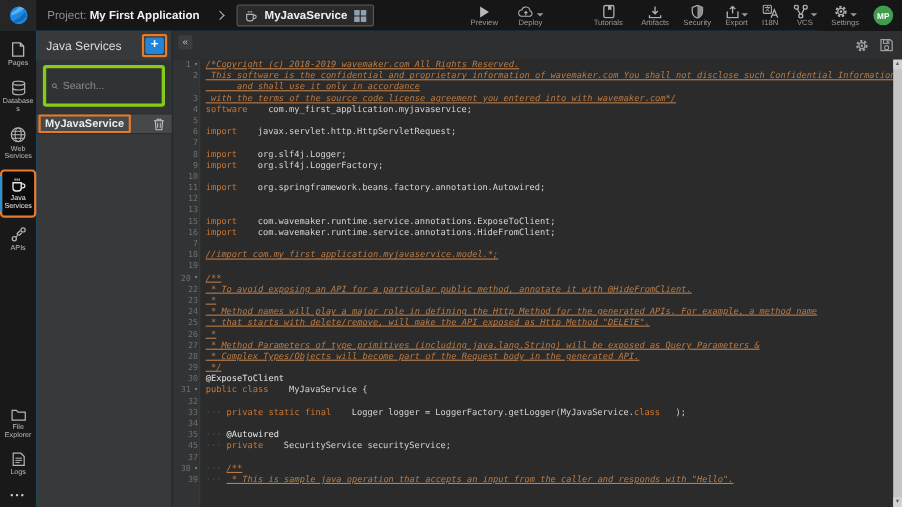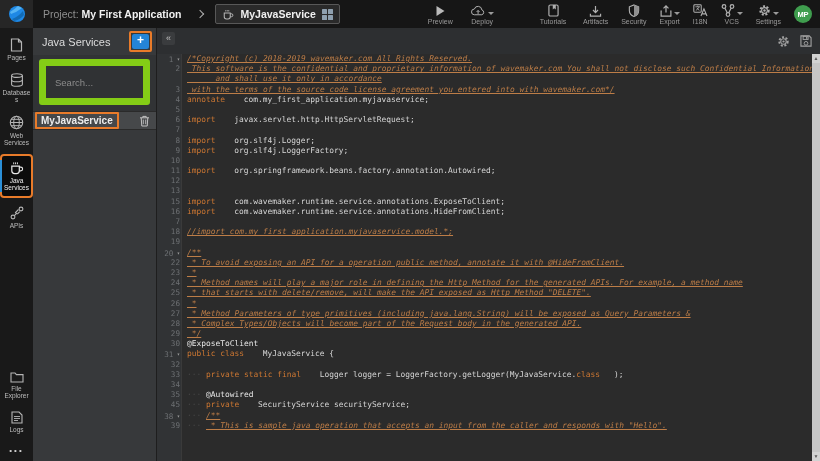--- a/index.html
+++ b/index.html
@@ -49,21 +49,21 @@
 
   
   .panel { position:absolute; left:33px; top:28px; width:124px; height:433px; background:#37393b;
     border-right:1px solid #1e1e1e; z-index:3; }
   .panel-head { height:27px; display:flex; align-items:center; padding:0 4px 0 9px; }
   .panel-title { color:#dcdcdc; font-size:11px; flex:1; }
   .add-wrap { border:2px solid #e87b2a; border-radius:2px; padding:1px; }
   .add-btn { width:17px; height:15px; background:#2484d6; border-radius:2px; color:#fff;
     font-size:12px; line-height:13px; text-align:center; cursor:pointer; font-weight:bold; }
   .search-zone { padding:4px 6px 6px; background:#313335; }
-  .search-box { height:19px; border:7px solid #84cc16; border-radius:3px; background:#303234;
+  .search-box { height:19px; border:3px solid #84cc16; border-radius:3px; background:#303234;
     display:flex; align-items:center; padding:16px 5px; gap:4px; }
   .search-box input { background:transparent; border:none; outline:none; color:#cfcfcf;
     font-size:9.5px; width:85px; font-family:"Liberation Sans", sans-serif; }
   .search-box input::placeholder { color:#8c8c8c; }
   .svc-row { height:19px; background:#46484a; border-top:1px solid #2a2a2a;
     border-bottom:1px solid #2a2a2a; display:flex; align-items:center; padding:0 6px 0 2px;
     cursor:pointer; }
   .svc-name-hl { border:2px solid #e87b2a; border-radius:1px; padding:0 4px; color:#ececec;
     font-size:10px; font-weight:bold; line-height:13px; }
   .svc-row .spacer { flex:1; }
@@ -334,51 +334,52 @@
         </svg>
       </span>
     </div>
     <div class="ed-body">
       <div class="gutter-bg"></div>
       <div class="code-rows" id="code-rows">
           <div class="crow"><span class="gut">1<span class="fold"> ▾</span></span><span class="cline"><span class="cmt">/*Copyright (c) 2018-2019 wavemaker.com All Rights Reserved.</span></span></div>
           <div class="crow"><span class="gut">2</span><span class="cline"><span class="cmt"> This software is the confidential and proprietary information of wavemaker.com You shall not disclose such Confidential Information</span></span></div>
           <div class="crow"><span class="gut"></span><span class="cline"><span class="cmt">      and shall use it only in accordance</span></span></div>
           <div class="crow"><span class="gut">3</span><span class="cline"><span class="cmt"> with the terms of the source code license agreement you entered into with wavemaker.com*/</span></span></div>
-          <div class="crow"><span class="gut">4</span><span class="cline"><span class="kw">annotate</span><span class="pln"> com.my_first_application.myjavaservice;</span></span></div>
+          <div class="crow"><span class="gut">4</span><span class="cline"><span class="kw">software</span><span class="pln"> com.my_first_application.myjavaservice;</span></span></div>
           <div class="crow"><span class="gut">5</span><span class="cline"></span></div>
           <div class="crow"><span class="gut">6</span><span class="cline"><span class="kw">import</span><span class="pln"> javax.servlet.http.HttpServletRequest;</span></span></div>
           <div class="crow"><span class="gut">7</span><span class="cline"></span></div>
           <div class="crow"><span class="gut">8</span><span class="cline"><span class="kw">import</span><span class="pln"> org.slf4j.Logger;</span></span></div>
           <div class="crow"><span class="gut">9</span><span class="cline"><span class="kw">import</span><span class="pln"> org.slf4j.LoggerFactory;</span></span></div>
           <div class="crow"><span class="gut">10</span><span class="cline"></span></div>
           <div class="crow"><span class="gut">11</span><span class="cline"><span class="kw">import</span><span class="pln"> org.springframework.beans.factory.annotation.Autowired;</span></span></div>
           <div class="crow"><span class="gut">12</span><span class="cline"></span></div>
           <div class="crow"><span class="gut">13</span><span class="cline"></span></div>
           <div class="crow"><span class="gut">15</span><span class="cline"><span class="kw">import</span><span class="pln"> com.wavemaker.runtime.service.annotations.ExposeToClient;</span></span></div>
           <div class="crow"><span class="gut">16</span><span class="cline"><span class="kw">import</span><span class="pln"> com.wavemaker.runtime.service.annotations.HideFromClient;</span></span></div>
           <div class="crow"><span class="gut">7</span><span class="cline"></span></div>
           <div class="crow"><span class="gut">18</span><span class="cline"><span class="cmt">//import com.my_first_application.myjavaservice.model.*;</span></span></div>
           <div class="crow"><span class="gut">19</span><span class="cline"></span></div>
           <div class="crow"><span class="gut">20<span class="fold"> ▾</span></span><span class="cline"><span class="cmt">/**</span></span></div>
-          <div class="crow"><span class="gut">22</span><span class="cline"><span class="cmt"> * To avoid exposing an API for a operation public method, annotate it with @HideFromClient.</span></span></div>
+          <div class="crow"><span class="gut">22</span><span class="cline"><span class="cmt"> * To avoid exposing an API for a particular public method, annotate it with @HideFromClient.</span></span></div>
           <div class="crow"><span class="gut">23</span><span class="cline"><span class="cmt"> *</span></span></div>
           <div class="crow"><span class="gut">24</span><span class="cline"><span class="cmt"> * Method names will play a major role in defining the Http Method for the generated APIs. For example, a method name</span></span></div>
           <div class="crow"><span class="gut">25</span><span class="cline"><span class="cmt"> * that starts with delete/remove, will make the API exposed as Http Method "DELETE".</span></span></div>
           <div class="crow"><span class="gut">26</span><span class="cline"><span class="cmt"> *</span></span></div>
           <div class="crow"><span class="gut">27</span><span class="cline"><span class="cmt"> * Method Parameters of type primitives (including java.lang.String) will be exposed as Query Parameters &amp;</span></span></div>
           <div class="crow"><span class="gut">28</span><span class="cline"><span class="cmt"> * Complex Types/Objects will become part of the Request body in the generated API.</span></span></div>
           <div class="crow"><span class="gut">29</span><span class="cline"><span class="cmt"> */</span></span></div>
           <div class="crow"><span class="gut">30</span><span class="cline"><span class="ann">@ExposeToClient</span></span></div>
           <div class="crow"><span class="gut">31<span class="fold"> ▾</span></span><span class="cline"><span class="kw">public class</span><span class="pln"> MyJavaService {</span></span></div>
           <div class="crow"><span class="gut">32</span><span class="cline"></span></div>
           <div class="crow"><span class="gut">33</span><span class="cline"><span class="ws">··· </span><span class="kw">private static final</span><span class="pln"> Logger logger = LoggerFactory.getLogger(MyJavaService.</span><span class="kw">class</span><span class="pln">);</span></span></div>
           <div class="crow"><span class="gut">34</span><span class="cline"></span></div>
           <div class="crow"><span class="gut">35</span><span class="cline"><span class="ws">··· </span><span class="ann">@Autowired</span></span></div>
           <div class="crow"><span class="gut">45</span><span class="cline"><span class="ws">··· </span><span class="kw">private</span><span class="pln"> SecurityService securityService;</span></span></div>
+          <div class="crow"><span class="gut">37</span><span class="cline"></span></div>
           <div class="crow"><span class="gut">38<span class="fold"> ▾</span></span><span class="cline"><span class="ws">··· </span><span class="cmt">/**</span></span></div>
           <div class="crow"><span class="gut">39</span><span class="cline"><span class="ws">··· </span><span class="cmt"> * This is sample java operation that accepts an input from the caller and responds with "Hello".</span></span></div>
         </div>
       <div class="vscroll">
         <div class="arr up">▲</div>
         <div class="arr down">▼</div>
       </div>
     </div>
   </div>
 

